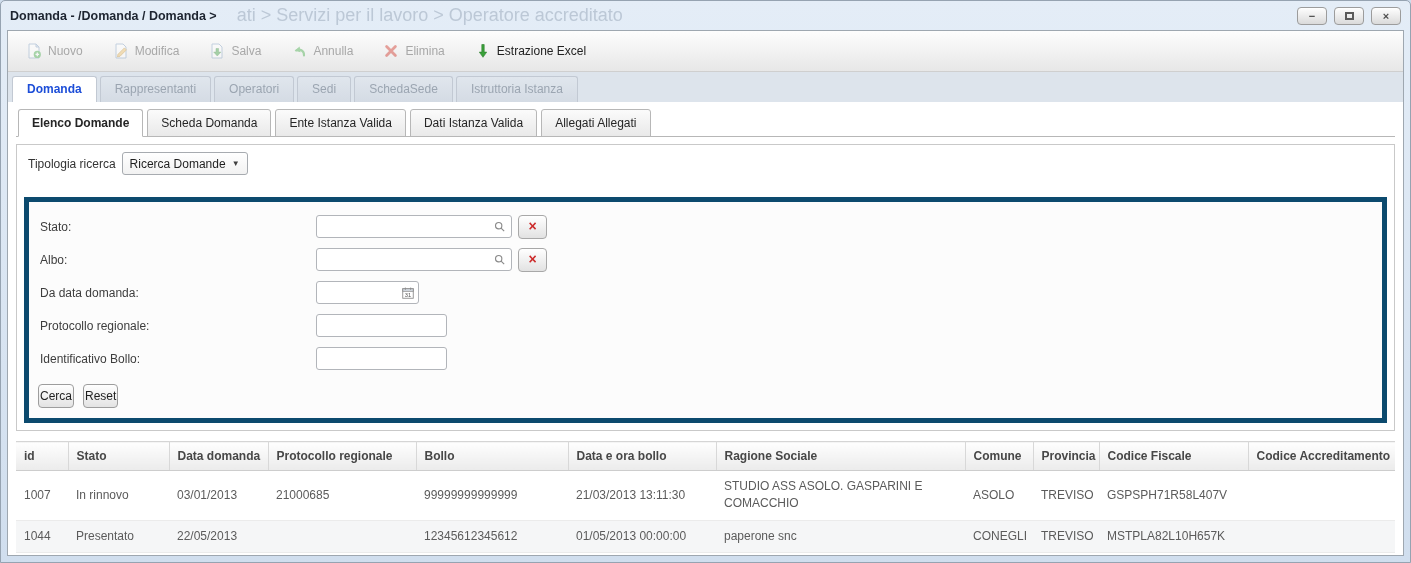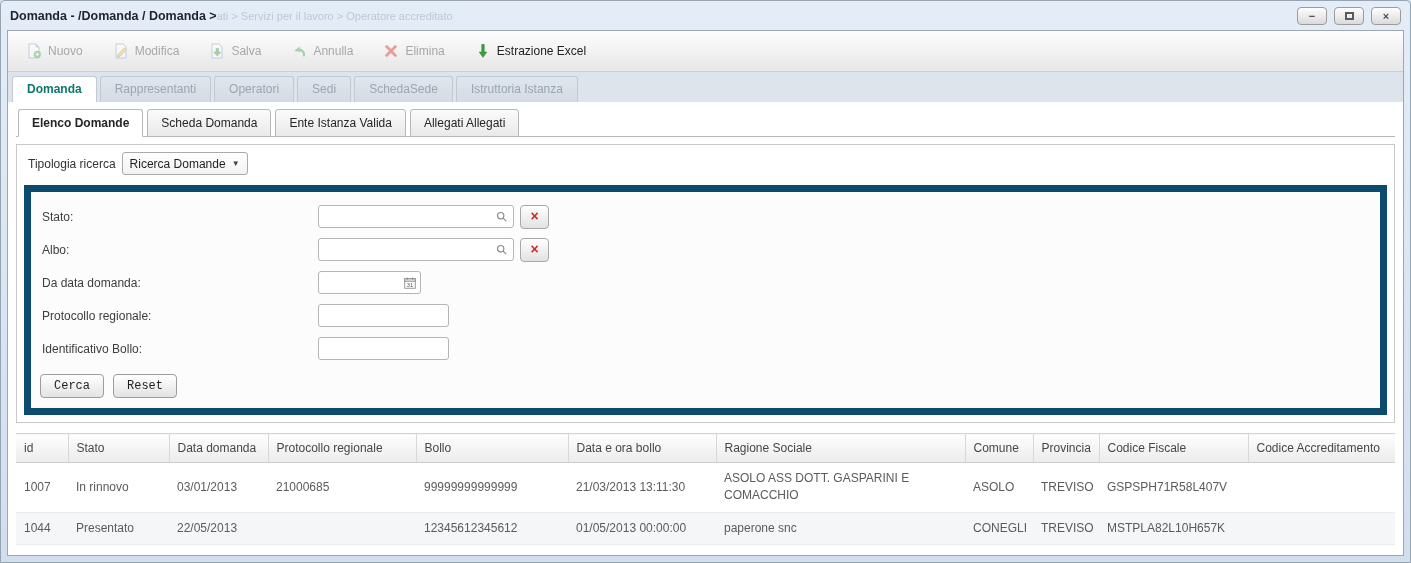--- a/index.html
+++ b/index.html
@@ -13,21 +13,21 @@
   }
   
   .frame {
     position: absolute; inset: 0;
     border: 1px solid #96a3b1;
     border-radius: 5px 5px 0 0;
     background: linear-gradient(#e4edf7, #d0deee);
   }
   .titlebar { height: 29px; display: flex; align-items: center; padding: 0 9px; }
   .title-main { font-weight: bold; font-size: 12.5px; color: #1d2430; white-space: nowrap; }
-  .title-ghost { font-size: 11px; color: #bcc8d6; white-space: nowrap; margin-left: 0; overflow: hidden; flex: 1; }
+  .title-ghost { font-size: 18px; color: #bcc8d6; white-space: nowrap; margin-left: 20px; overflow: hidden; flex: 1; }
   .win-controls { display: flex; gap: 7px; margin-left: auto; }
   .win-btn {
     width: 30px; height: 18px; border: 1px solid #9c9c9c; border-radius: 4px;
     background: linear-gradient(#fefefe, #dadada);
     color: #4d4d4d; font-size: 11px; font-weight: bold;
     display: flex; align-items: center; justify-content: center;
     box-shadow: 0 1px 0 rgba(255,255,255,.6) inset;
     cursor: pointer;
   }
   .maxi-box { width: 9px; height: 8px; border: 2px solid #5a5a5a; display: inline-block; }
@@ -58,21 +58,21 @@
     flex: 0 0 27px;
     background: #dde4ec;
     display: flex; align-items: flex-end;
     padding: 4px 0 0 1px;
   }
   .maintab {
     padding: 5px 14px 6px; font-size: 12px; margin-left: 3px;
     border: 1px solid #c2c9d3; border-bottom: none;
     border-radius: 3px 3px 0 0; white-space: nowrap; cursor: pointer;
   }
-  .maintab.active { background: #fff; color: #0f766e; font-weight: bold; }
+  .maintab.active { background: #fff; color: #1d4ed8; font-weight: bold; }
   .maintab.dis { background: linear-gradient(#e0e6ed, #d4dbe4); color: #9ba5b1; cursor: default; }
   
   .content { flex: 1; background: #fff; padding: 7px 8px 0; display: flex; flex-direction: column; overflow: hidden; }
   
   .subtabs { display: flex; border-bottom: 1px solid #b7b7b7; padding-left: 2px; }
   .subtab {
     padding: 6px 13px; font-size: 12px; color: #262626; margin-right: 4px;
     border: 1px solid #b7b7b7; border-radius: 3px 3px 0 0;
     background: linear-gradient(#fbfbfb, #e9e9e9);
     margin-bottom: -1px; white-space: nowrap; cursor: pointer;
@@ -81,51 +81,51 @@
   
   .panel-outer { border: 1px solid #c9c9c9; margin-top: 7px; background: #fff; }
   .tipologia-row { display: flex; align-items: center; padding: 7px 0 6px 11px; gap: 6px; color: #333; }
   .select {
     width: 126px; height: 23px; border: 1px solid #a7abb0; border-radius: 3px;
     background: linear-gradient(#ffffff, #f2f2f2);
     display: flex; align-items: center; justify-content: space-between;
     padding: 0 7px; color: #1f1f1f; cursor: pointer;
   }
   .caret { font-size: 8px; color: #3f3f3f; }
-  .panel-form { border: 7px solid #0c4a6e; margin: 4px 7px 7px; background: #fcfcfc; padding-top: 8px; }
+  .panel-form { border: 5px solid #0c4a6e; margin: 16px 7px 7px; background: #fcfcfc; padding-top: 8px; }
   .frow { display: flex; align-items: center; height: 33px; padding-left: 11px; }
   .flabel { width: 276px; color: #3d3d3d; }
   .box { border: 1px solid #b2b5ba; border-radius: 3px; background: #fff; height: 23px; }
   .combo { width: 196px; display: flex; align-items: center; justify-content: flex-end; padding-right: 4px; }
   .combo svg, .datef svg { width: 14px; height: 14px; }
   .clear-btn {
     width: 29px; height: 24px; margin-left: 6px;
     border: 1px solid #a8a8a8; border-radius: 4px;
     background: linear-gradient(#ffffff, #e2e2e2);
     color: #cc2b2b; font-weight: bold; font-size: 14px; line-height: 21px; text-align: center;
     cursor: pointer;
   }
   .datef { width: 103px; display: flex; align-items: center; justify-content: flex-end; padding-right: 3px; }
   .textf { width: 131px; }
   .timef { width: 76px; margin-left: 6px; display: flex; align-items: center; justify-content: flex-end; padding-right: 4px; }
   .spin { display: flex; flex-direction: column; line-height: 5px; color: #555; }
   .spin span { font-size: 6px; cursor: pointer; }
   .btnrow { display: flex; gap: 9px; padding: 9px 0 10px 9px; }
   .btn {
-    padding: 4px 13px; font-size: 12px; color: #1f1f1f;
+    padding: 4px 1px; font-size: 12px; color: #1f1f1f;
     border: 1px solid #9d9d9d; border-radius: 4px;
-    background: linear-gradient(#ffffff, #e3e3e3); cursor: pointer; font-family: Liberation Mono, monospace;
+    background: linear-gradient(#ffffff, #e3e3e3); cursor: pointer;
   }
   
   .grid { margin-top: 10px; flex: 1; overflow: hidden; }
   table { width: 100%; border-collapse: collapse; table-layout: fixed; font-size: 12px; color: #5b5b5b; }
   thead th {
     background: linear-gradient(#fefefe, #ebebeb);
     border-top: 1px solid #d5d5d5; border-bottom: 1px solid #cdcdcd; border-right: 1px solid #d8d8d8;
-    font-weight: normal; color: #474747; text-align: left;
+    font-weight: bold; color: #474747; text-align: left;
     padding: 7px 8px; white-space: nowrap; overflow: hidden; cursor: pointer;
   }
   thead th:last-child { border-right: none; }
   tbody td {
     padding: 7px 8px; border-bottom: 1px solid #ebebeb;
     vertical-align: middle; overflow: hidden; white-space: nowrap;
   }
   tbody td.wrap { white-space: normal; line-height: 1.45; }
   tr.alt td { background: #f5f6f7; }
 </style>
@@ -216,20 +216,21 @@
       <span class="maintab dis">SchedaSede</span>
       <span class="maintab dis">Istruttoria Istanza</span>
     </div>
 
     <div class="content">
 
       <div class="subtabs">
         <span class="subtab active">Elenco Domande</span>
         <span class="subtab">Scheda Domanda</span>
         <span class="subtab">Ente Istanza Valida</span>
+        <span class="subtab">Dati Istanza Valida</span>
         <span class="subtab">Allegati Allegati</span>
       </div>
 
       <div class="panel-outer">
         <div class="tipologia-row">
           <span>Tipologia ricerca</span>
           <span class="select">
             <span>Ricerca Domande</span>
             <span class="caret">▼</span>
           </span>
@@ -313,21 +314,21 @@
             </tr>
           </thead>
           <tbody>
             <tr>
               <td>1007</td>
               <td>In rinnovo</td>
               <td>03/01/2013</td>
               <td>21000685</td>
               <td>99999999999999</td>
               <td>21/03/2013 13:11:30</td>
-              <td class="wrap">ASOLO ASS DOTT. GASPARINI E COMACCHIO</td>
+              <td class="wrap">STUDIO ASS ASOLO. GASPARINI E COMACCHIO</td>
               <td>ASOLO</td>
               <td>TREVISO</td>
               <td>GSPSPH71R58L407V</td>
               <td></td>
             </tr>
             <tr class="alt">
               <td>1044</td>
               <td>Presentato</td>
               <td>22/05/2013</td>
               <td></td>

